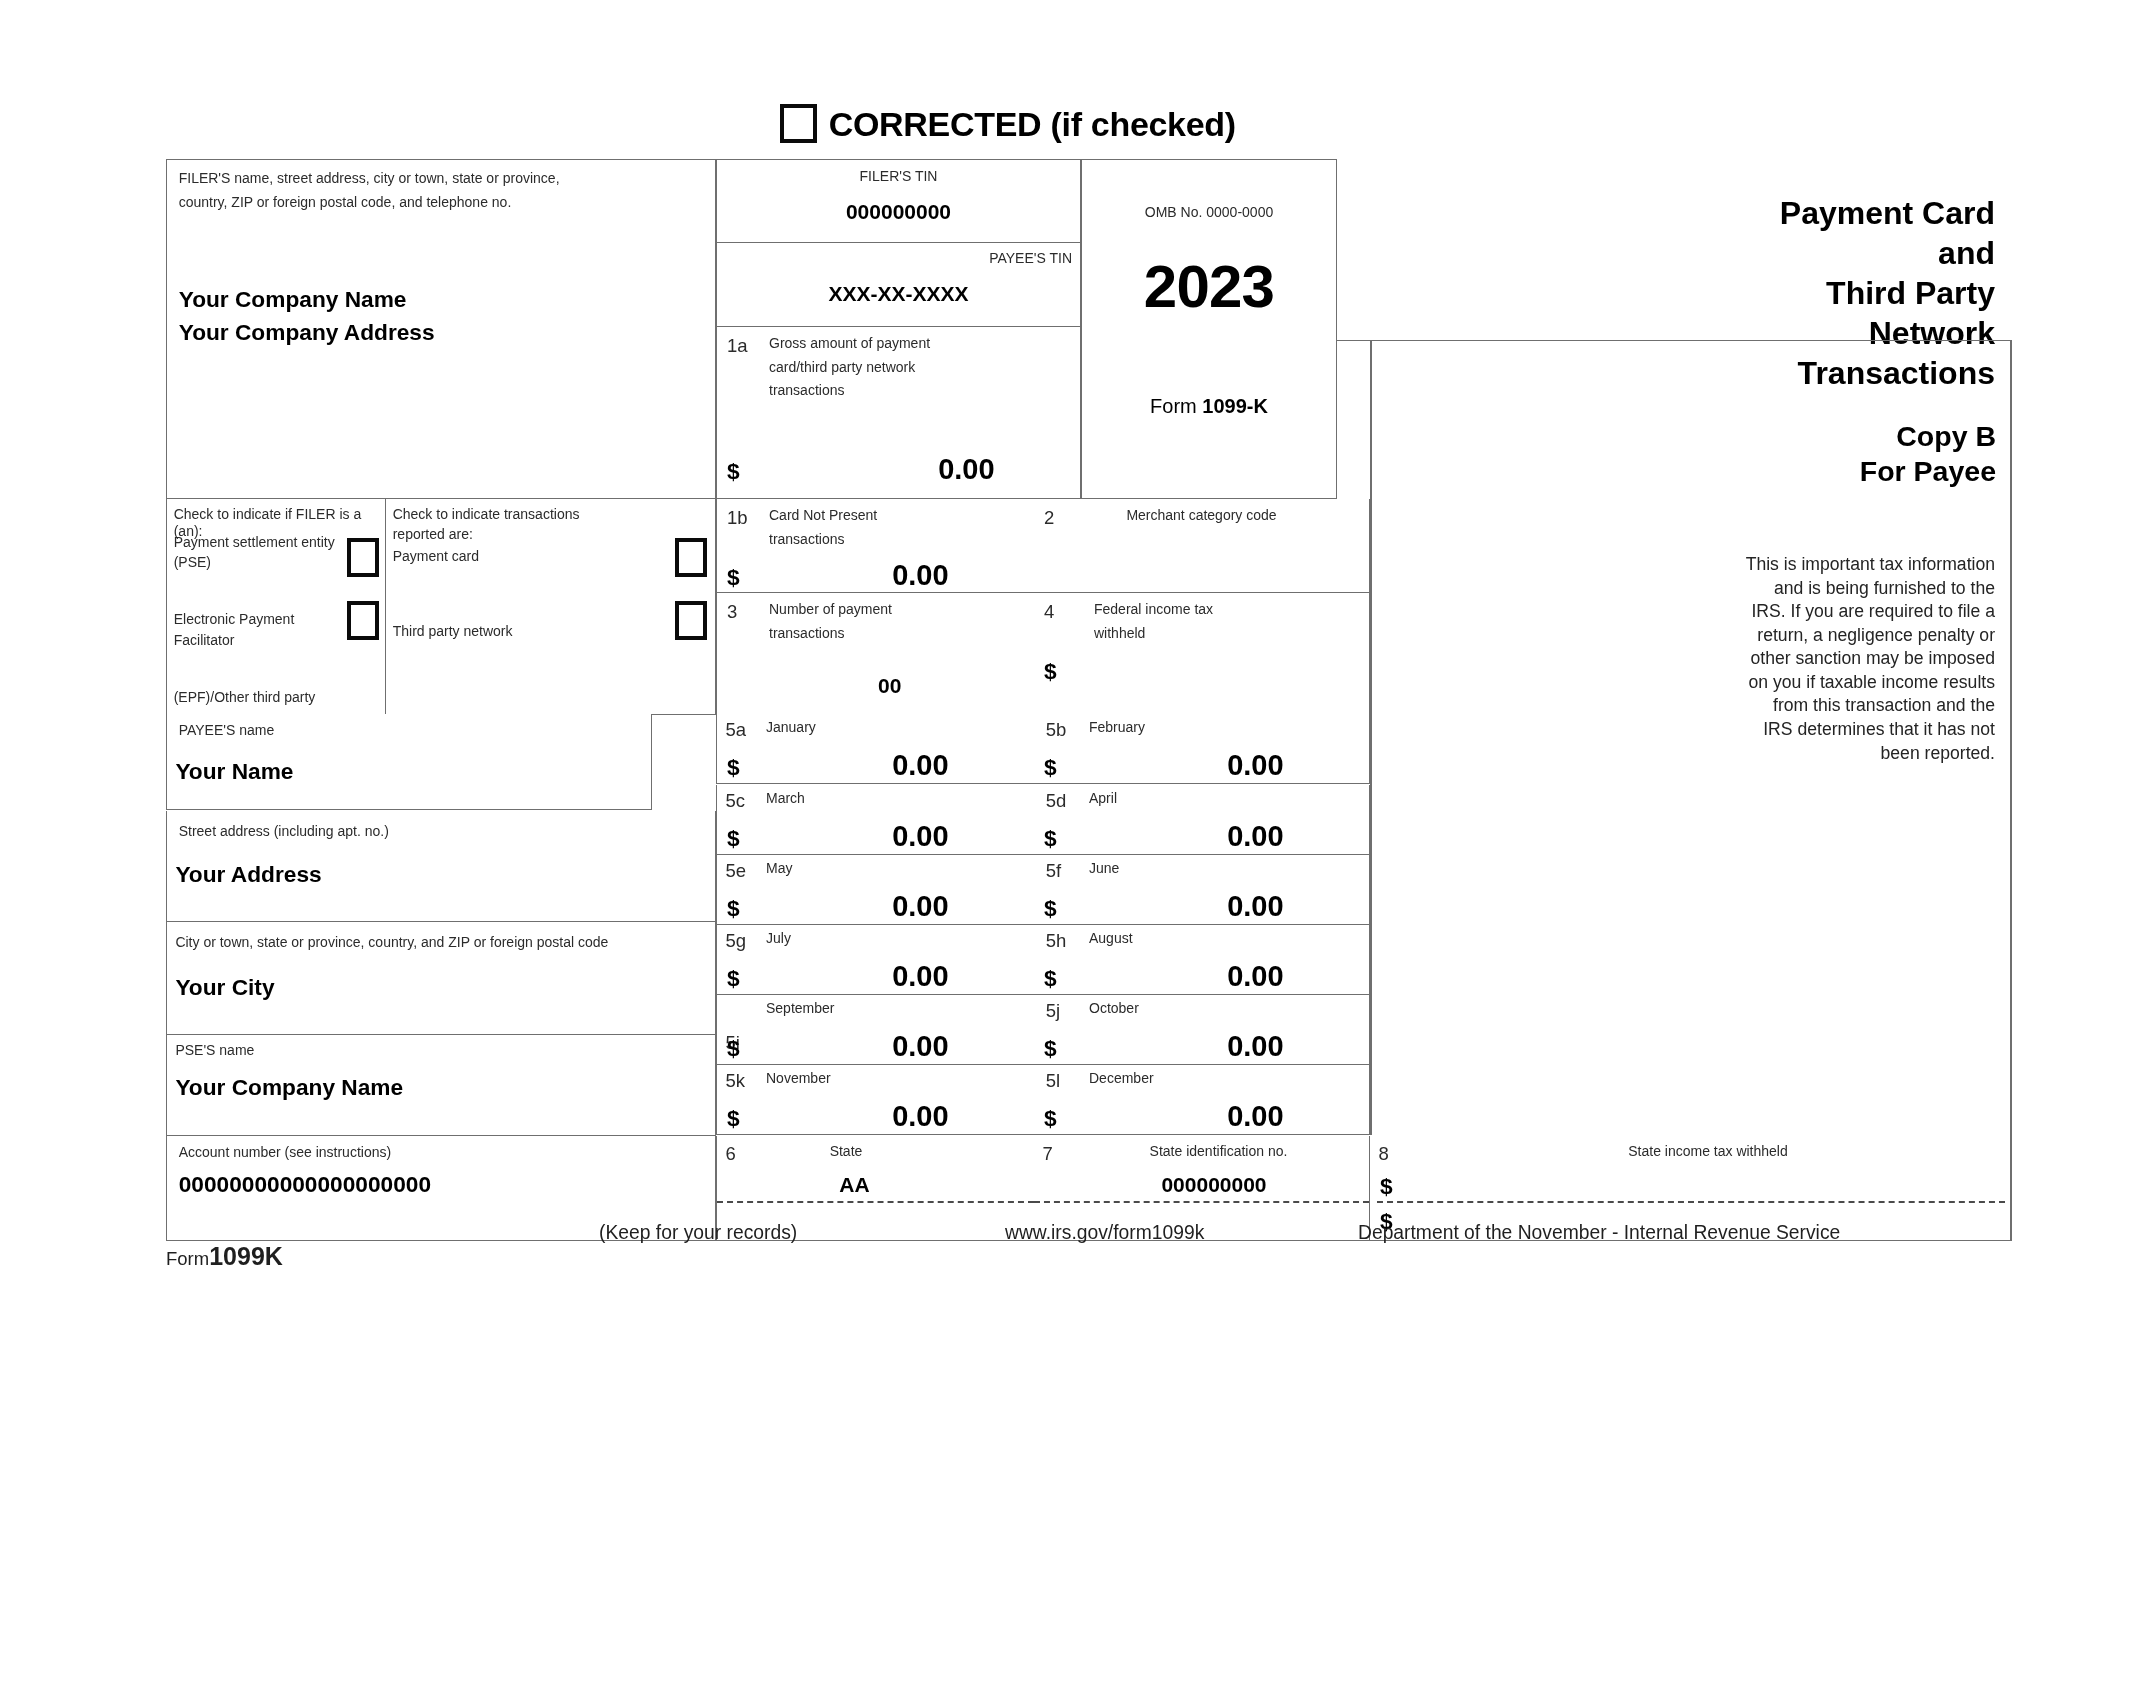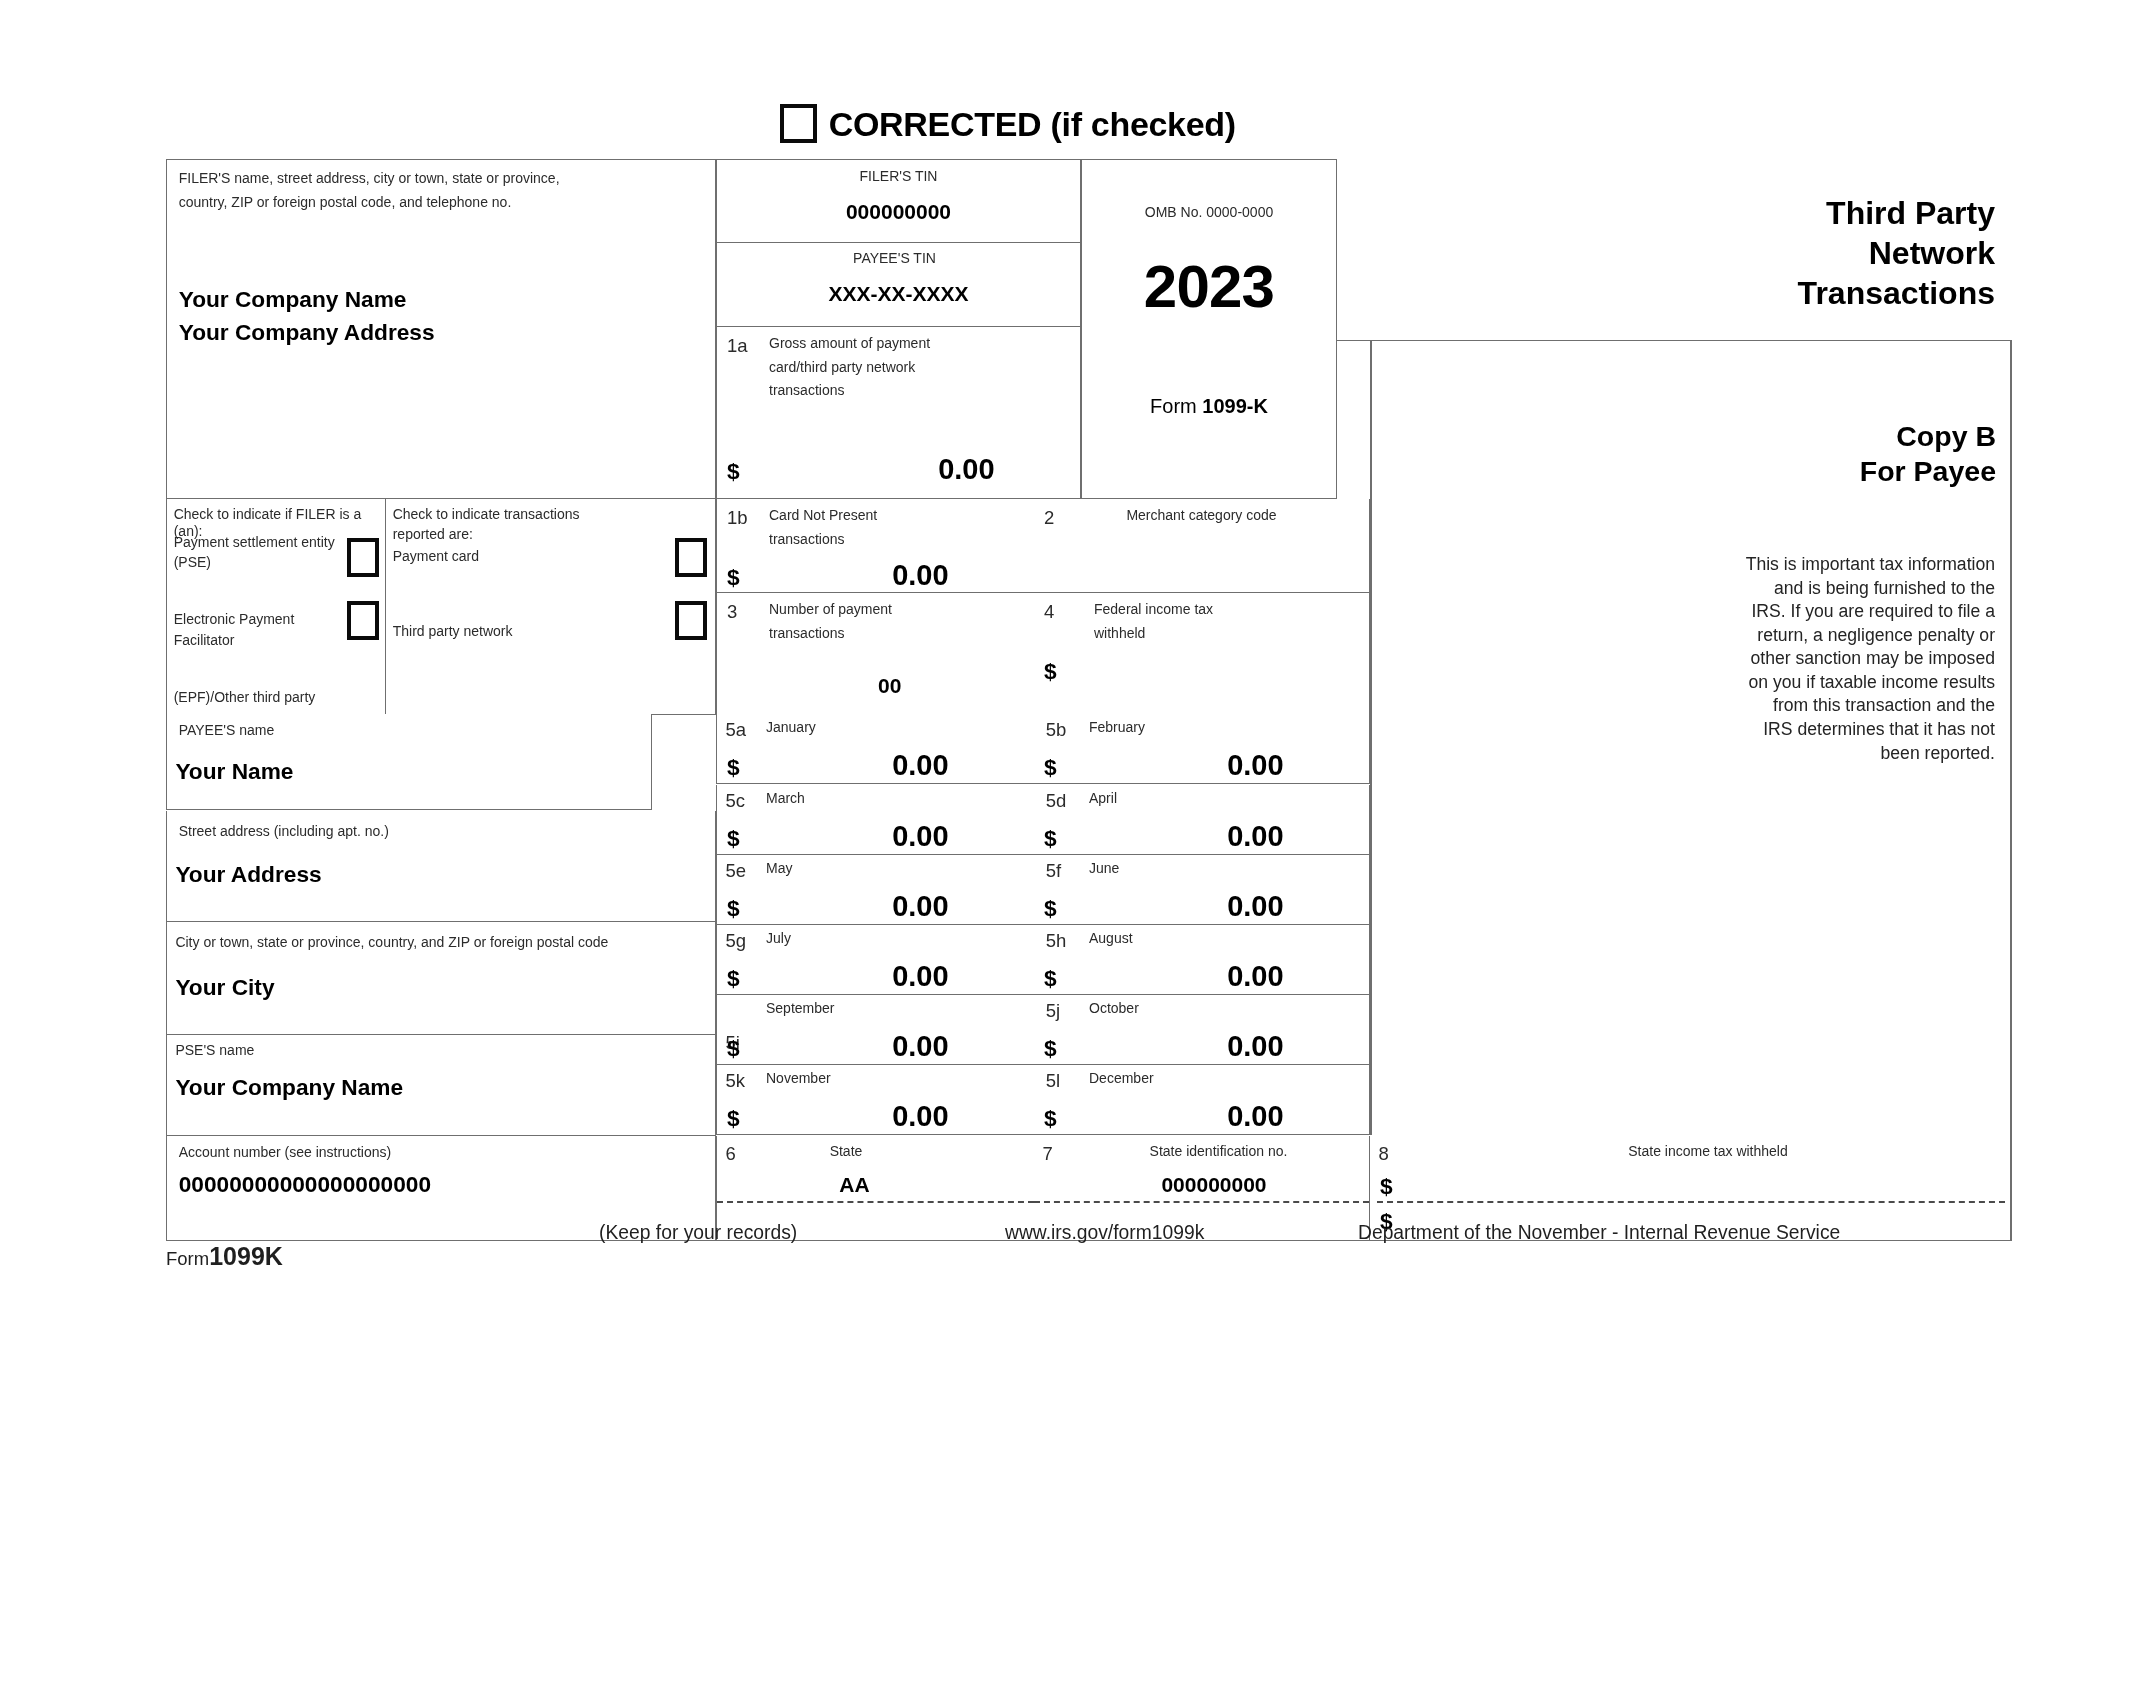--- a/index.html
+++ b/index.html
@@ -98,21 +98,21 @@
       <div class="val-lg" style="position:absolute;left:11.7px;top:126px;">Your Company Name</div>
       <div class="val-lg" style="position:absolute;left:11.7px;top:159px;">Your Company Address</div>
     </div>
 
     <div class="cell bt bl br bb" style="left:550px;top:0;width:365px;height:84px;">
       <div class="lbl" style="position:absolute;left:0;right:0;top:8.4px;text-align:center;">FILER'S TIN</div>
       <div class="val" style="position:absolute;left:0;right:0;top:40px;text-align:center;">000000000</div>
     </div>
 
     <div class="cell bl br bb" style="left:550px;top:84px;width:365px;height:84px;">
-      <div class="lbl" style="position:absolute;left:0;right:8px;top:6.7px;text-align:center;">PAYEE'S TIN</div>
+      <div class="lbl" style="position:absolute;left:0;right:8px;top:6.7px;text-align:right;">PAYEE'S TIN</div>
       <div class="val" style="position:absolute;left:0;right:0;top:39px;text-align:center;">XXX-XX-XXXX</div>
     </div>
 
     <div class="cell bl br bb" style="left:550px;top:168px;width:365px;height:172px;">
       <div class="num" style="position:absolute;left:10px;top:8.4px;">1a</div>
       <div class="lbl" style="position:absolute;left:52px;top:8.4px;width:294px;">Gross amount of payment</div>
       <div class="lbl" style="position:absolute;left:52px;top:32px;width:294px;">card/third party network</div>
       <div class="lbl" style="position:absolute;left:52px;top:55px;width:294px;">transactions</div>
       <div class="money" style="top:126px;">
         <span class="dollar">$</span>
@@ -122,20 +122,21 @@
 
     <div class="cell bt bl br bb" style="left:915px;top:0;width:256px;height:340px;">
       <div class="lbl" style="position:absolute;left:0;right:0;top:44px;text-align:center;">OMB No. 0000-0000</div>
       <div style="position:absolute;left:0;right:0;top:92px;text-align:center;font-size:60px;font-weight:bold;letter-spacing:-0.8px;">2023</div>
       <div style="position:absolute;left:0;right:0;top:235px;text-align:center;font-size:20px;">
         <span>Form </span><b>1099-K</b>
       </div>
     </div>
 
     <div class="title-block">
+      <div>Payment Card and</div>
       <div>Third Party</div>
       <div>Network</div>
       <div>Transactions</div>
     </div>
 
     <div style="position:absolute;left:1171px;top:181px;width:675px;border-top:1.7px solid #6f6f6f;"></div>
 
     <div class="copyb">
       <div>Copy B</div>
       <div>For Payee</div>

